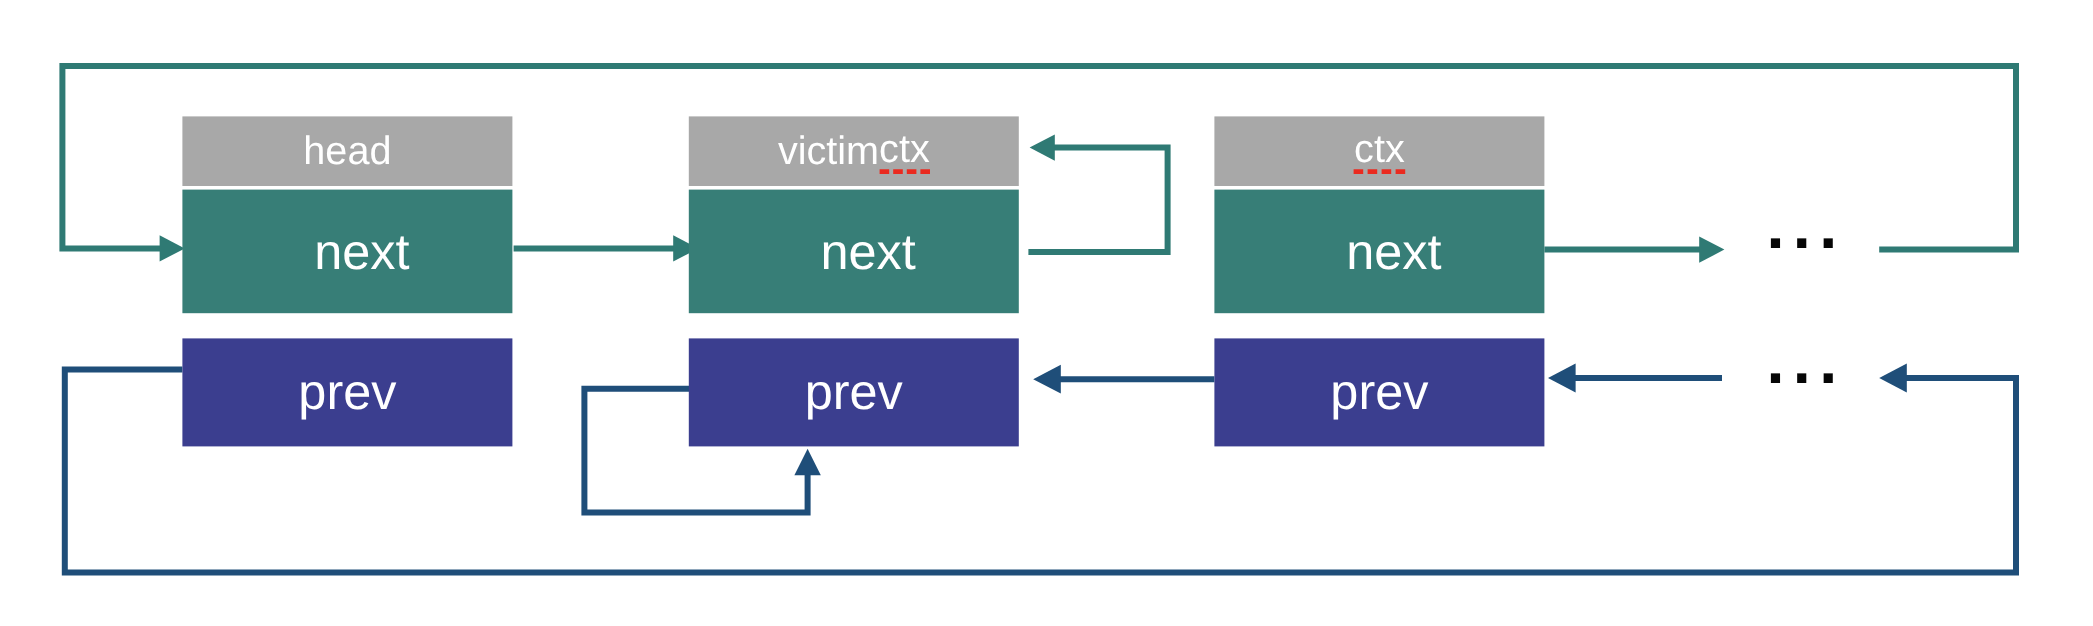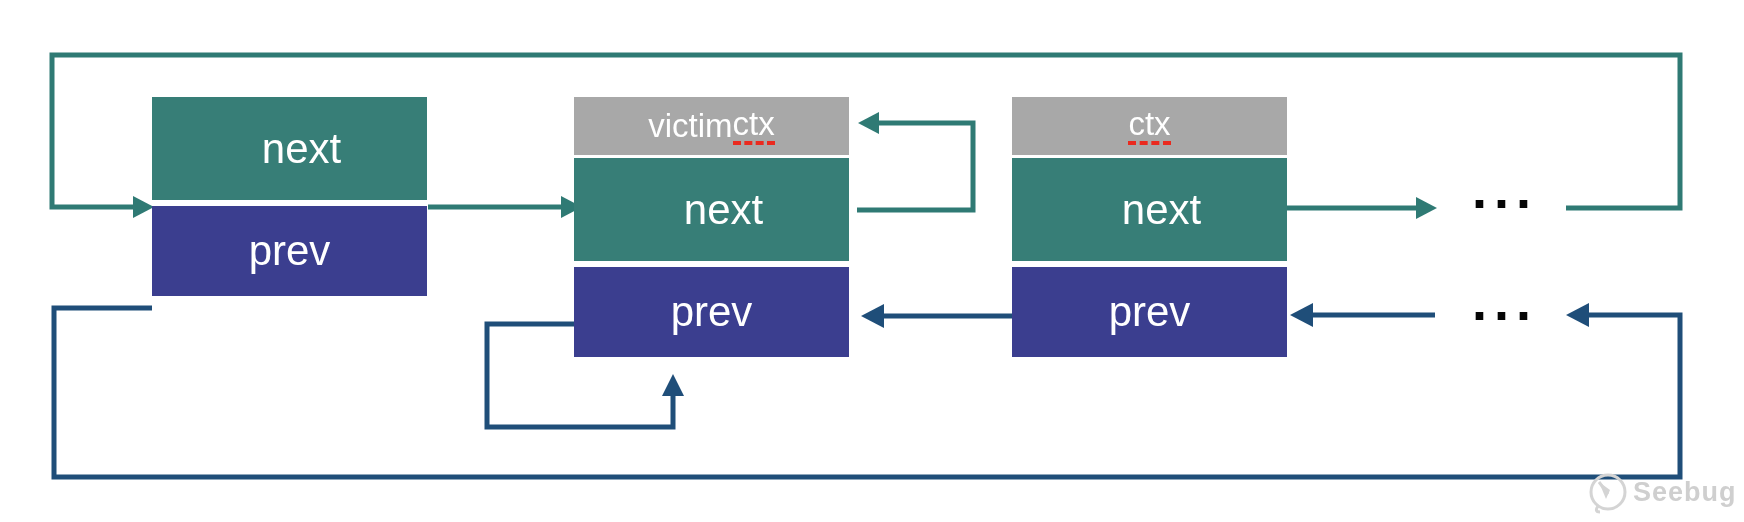--- a/index.html
+++ b/index.html
@@ -9,21 +9,21 @@
   }
   svg.arrows{position:absolute;left:0;top:0;width:1744px;height:522px;}
   .teal{stroke:#2f7a74;stroke-width:5;fill:none;stroke-linejoin:miter;}
   .tealfill{fill:#2f7a74;stroke:none;}
   .navy{stroke:#1f4e79;stroke-width:5;fill:none;stroke-linejoin:miter;}
   .navyfill{fill:#1f4e79;stroke:none;}
 
   .node{position:absolute;top:97px;width:275px;}
   .row{display:flex;align-items:center;justify-content:center;color:#ffffff;}
   .hdr{height:58px;background:#a8a8a8;font-size:33px;margin-bottom:3px;}
-  .next{height:103px;background:#377e77;font-size:42px;margin-bottom:6px;padding-left:24px;}
+  .next{height:103px;background:#377e77;font-size:42px;margin-bottom:21px;padding-left:24px;}
   .prev{height:90px;background:#3b3e8f;font-size:42px;}
   .marked{border-bottom:4px dashed #ea2a1f;padding-bottom:1px;line-height:1.0;}
 
   .node-head{left:152px;}
   .node-victim{left:574px;}
   .node-ctx{left:1012px;}
 
   .ellipsis{
     position:absolute;color:#060606;font-weight:800;font-size:54px;
     letter-spacing:7px;line-height:54px;white-space:nowrap;
@@ -79,20 +79,24 @@
       <polygon class="navyfill" points="1566,315 1589,303 1589,327"></polygon>
     </g>
 
     <g>
       <polyline class="navy" points="1435,315 1311,315"></polyline>
       <polygon class="navyfill" points="1290,315 1313,303 1313,327"></polygon>
     </g>
   </svg>
 
   <div class="node node-head">
+    <div class="row hdr">
+      <span>head</span>
+        <span class="marked"></span>
+    </div>
     <div class="row next">next</div>
     <div class="row prev">prev</div>
   </div>
 
   <div class="node node-victim">
     <div class="row hdr">
       <span>victim </span>
         <span class="marked">ctx</span>
     </div>
     <div class="row next">next</div>
@@ -104,23 +108,14 @@
       <span></span>
         <span class="marked">ctx</span>
     </div>
     <div class="row next">next</div>
     <div class="row prev">prev</div>
   </div>
 
   <div class="ellipsis ellipsis-next">...</div>
   <div class="ellipsis ellipsis-prev">...</div>
 
-  <div class="watermark">
-    <svg width="44" height="48" viewBox="0 0 44 48">
-      <circle cx="22" cy="24" r="17" fill="none" stroke="#d4d4d4" stroke-width="3"></circle>
-      <path d="M 22 26 L 13 14" stroke="#d4d4d4" stroke-width="3" fill="none"></path>
-      <polygon points="13,14 20,31 24,22" fill="#d4d4d4"></polygon>
-      <path d="M 12 38 Q 8 44 14 44" stroke="#d4d4d4" stroke-width="3" fill="none"></path>
-    </svg>
-    <span>Seebug</span>
-  </div>
 
 </div>
 
 </body></html>

